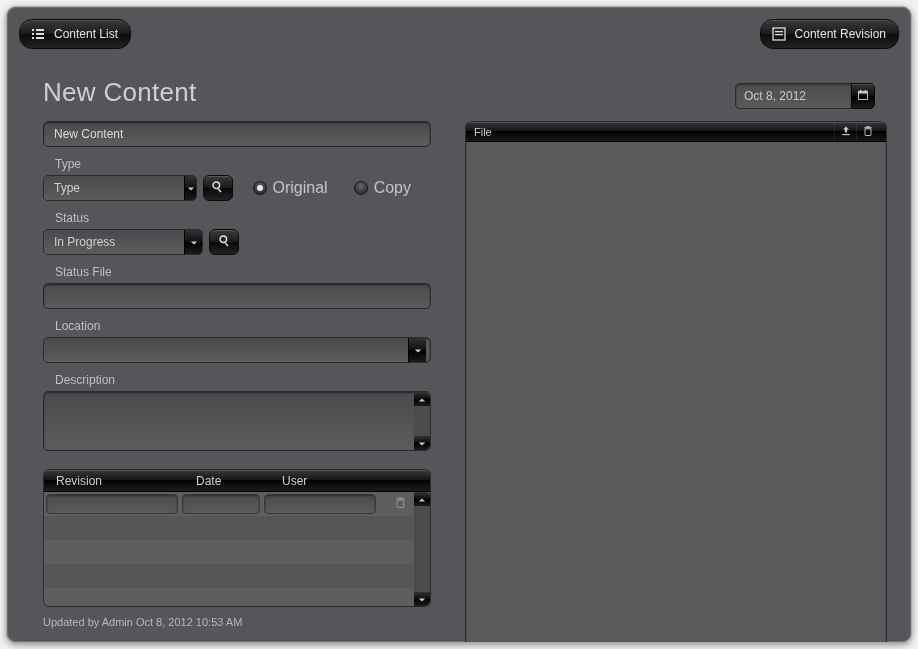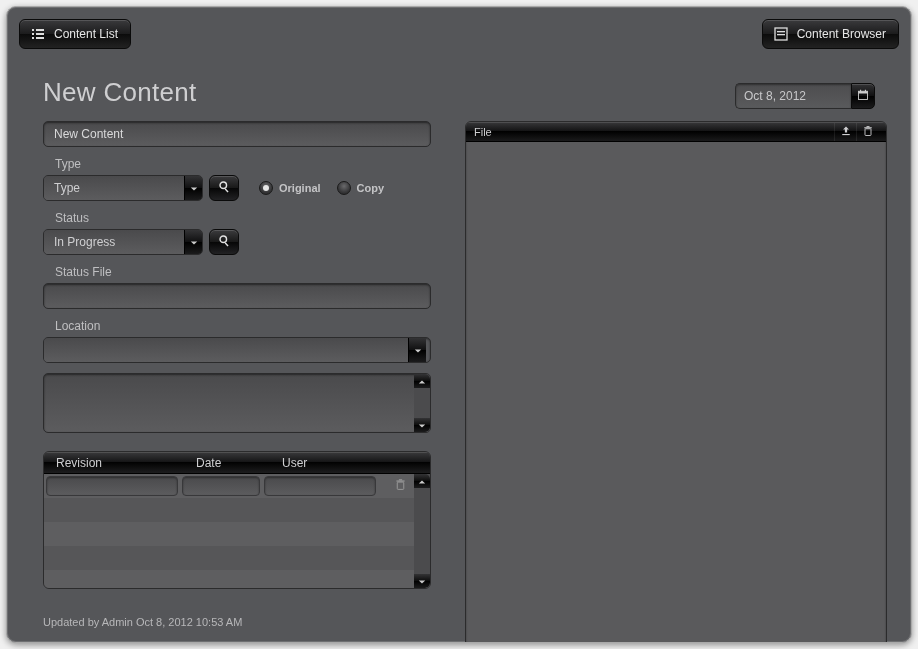--- a/index.html
+++ b/index.html
@@ -17,21 +17,21 @@
   }
 
   .topbar {
     position: absolute; left: 12px; right: 12px; top: 12px; height: 30px;
     display: flex; justify-content: space-between;
   }
   .topbtn {
     height: 30px;
     background: linear-gradient(#3a3a3c, #1c1c1d 49%, #0b0b0b 50%, #222);
     border: 1px solid #0a0a0a;
-    border-radius: 6px;
+    border-radius: 13px;
     color: #e6e6e6;
     font-size: 12px;
     display: flex; align-items: center; gap: 8px;
     padding: 0 12px 0 10px;
     cursor: pointer;
     box-shadow: inset 0 1px 0 rgba(255,255,255,0.15);
   }
   .topbtn .icon { width: 16px; height: 16px; display:flex; align-items:center; justify-content:center; fill:#ddd; }
 
   .page-title {
@@ -115,21 +115,21 @@
   .radio-group { display:flex; align-items:center; gap:6px; margin-left:14px; }
   .radio {
     width:14px;height:14px;border-radius:50%;
     background: radial-gradient(circle at 50% 35%, #6a6a6c, #38383a 60%, #222 100%);
     border:1px solid #1a1a1a; position:relative; cursor:pointer;
   }
   .radio.checked::after{
     content:""; position:absolute; left:3px; top:3px; width:6px; height:6px; border-radius:50%;
     background:#e6e6e6;
   }
-  .radio-label{ color:#c4c4c6; font-size:11px; margin-right:10px;font-weight:bold;}
+  .radio-label{ color:#c4c4c6; font-size:16px; margin-right:20px;}
 
   .textarea-wrap {
     position:relative; width:100%; height:60px;
     border:1px solid #2b2b2c; border-radius:5px;
     background: linear-gradient(#4a4a4c,#5c5c5e);
     box-shadow: inset 0 1px 2px rgba(0,0,0,0.5);
     overflow:hidden;
   }
   .textarea-body{
     position:absolute; left:0; top:0; right:16px; bottom:0;
@@ -234,21 +234,21 @@
       <span>Content List</span>
     </div>
     <div class="topbtn">
       <span class="icon">
         <svg viewBox="0 0 16 16">
             <rect x="2" y="2" width="12" height="12" fill="none" stroke="#ddd" stroke-width="1.3"></rect>
             <rect x="4" y="5" width="8" height="1.3"></rect>
             <rect x="4" y="8" width="8" height="1.3"></rect>
           </svg>
       </span>
-      <span>Content Browser</span>
+      <span>Content Revision</span>
     </div>
   </div>
 
   <div class="page-title">New Content</div>
 
   <div class="date-field">
     <input class="date-input" readonly="" value="Oct 8, 2012" style="">
     <div class="date-cal">
       <span>
         <svg viewBox="0 0 16 16">
@@ -324,20 +324,21 @@
         <div class="combo-text"></div>
         <div class="combo-btn">
           <span><svg viewBox="0 0 10 10">
                 <path d="M1 3 L5 7 L9 3 Z"></path>
               </svg></span>
         </div>
       </div>
     </div>
 
     <div class="fld-row">
+      <div class="fld-label">Description</div>
       <div class="textarea-wrap">
         <div class="textarea-body"></div>
         <div class="sb-track">
           <div class="sb-btn up">
               <span><svg viewBox="0 0 10 10">
                   <path d="M1 7 L5 3 L9 7 Z"></path>
                 </svg></span>
             </div>
           <div class="sb-btn down">
               <span><svg viewBox="0 0 10 10">

